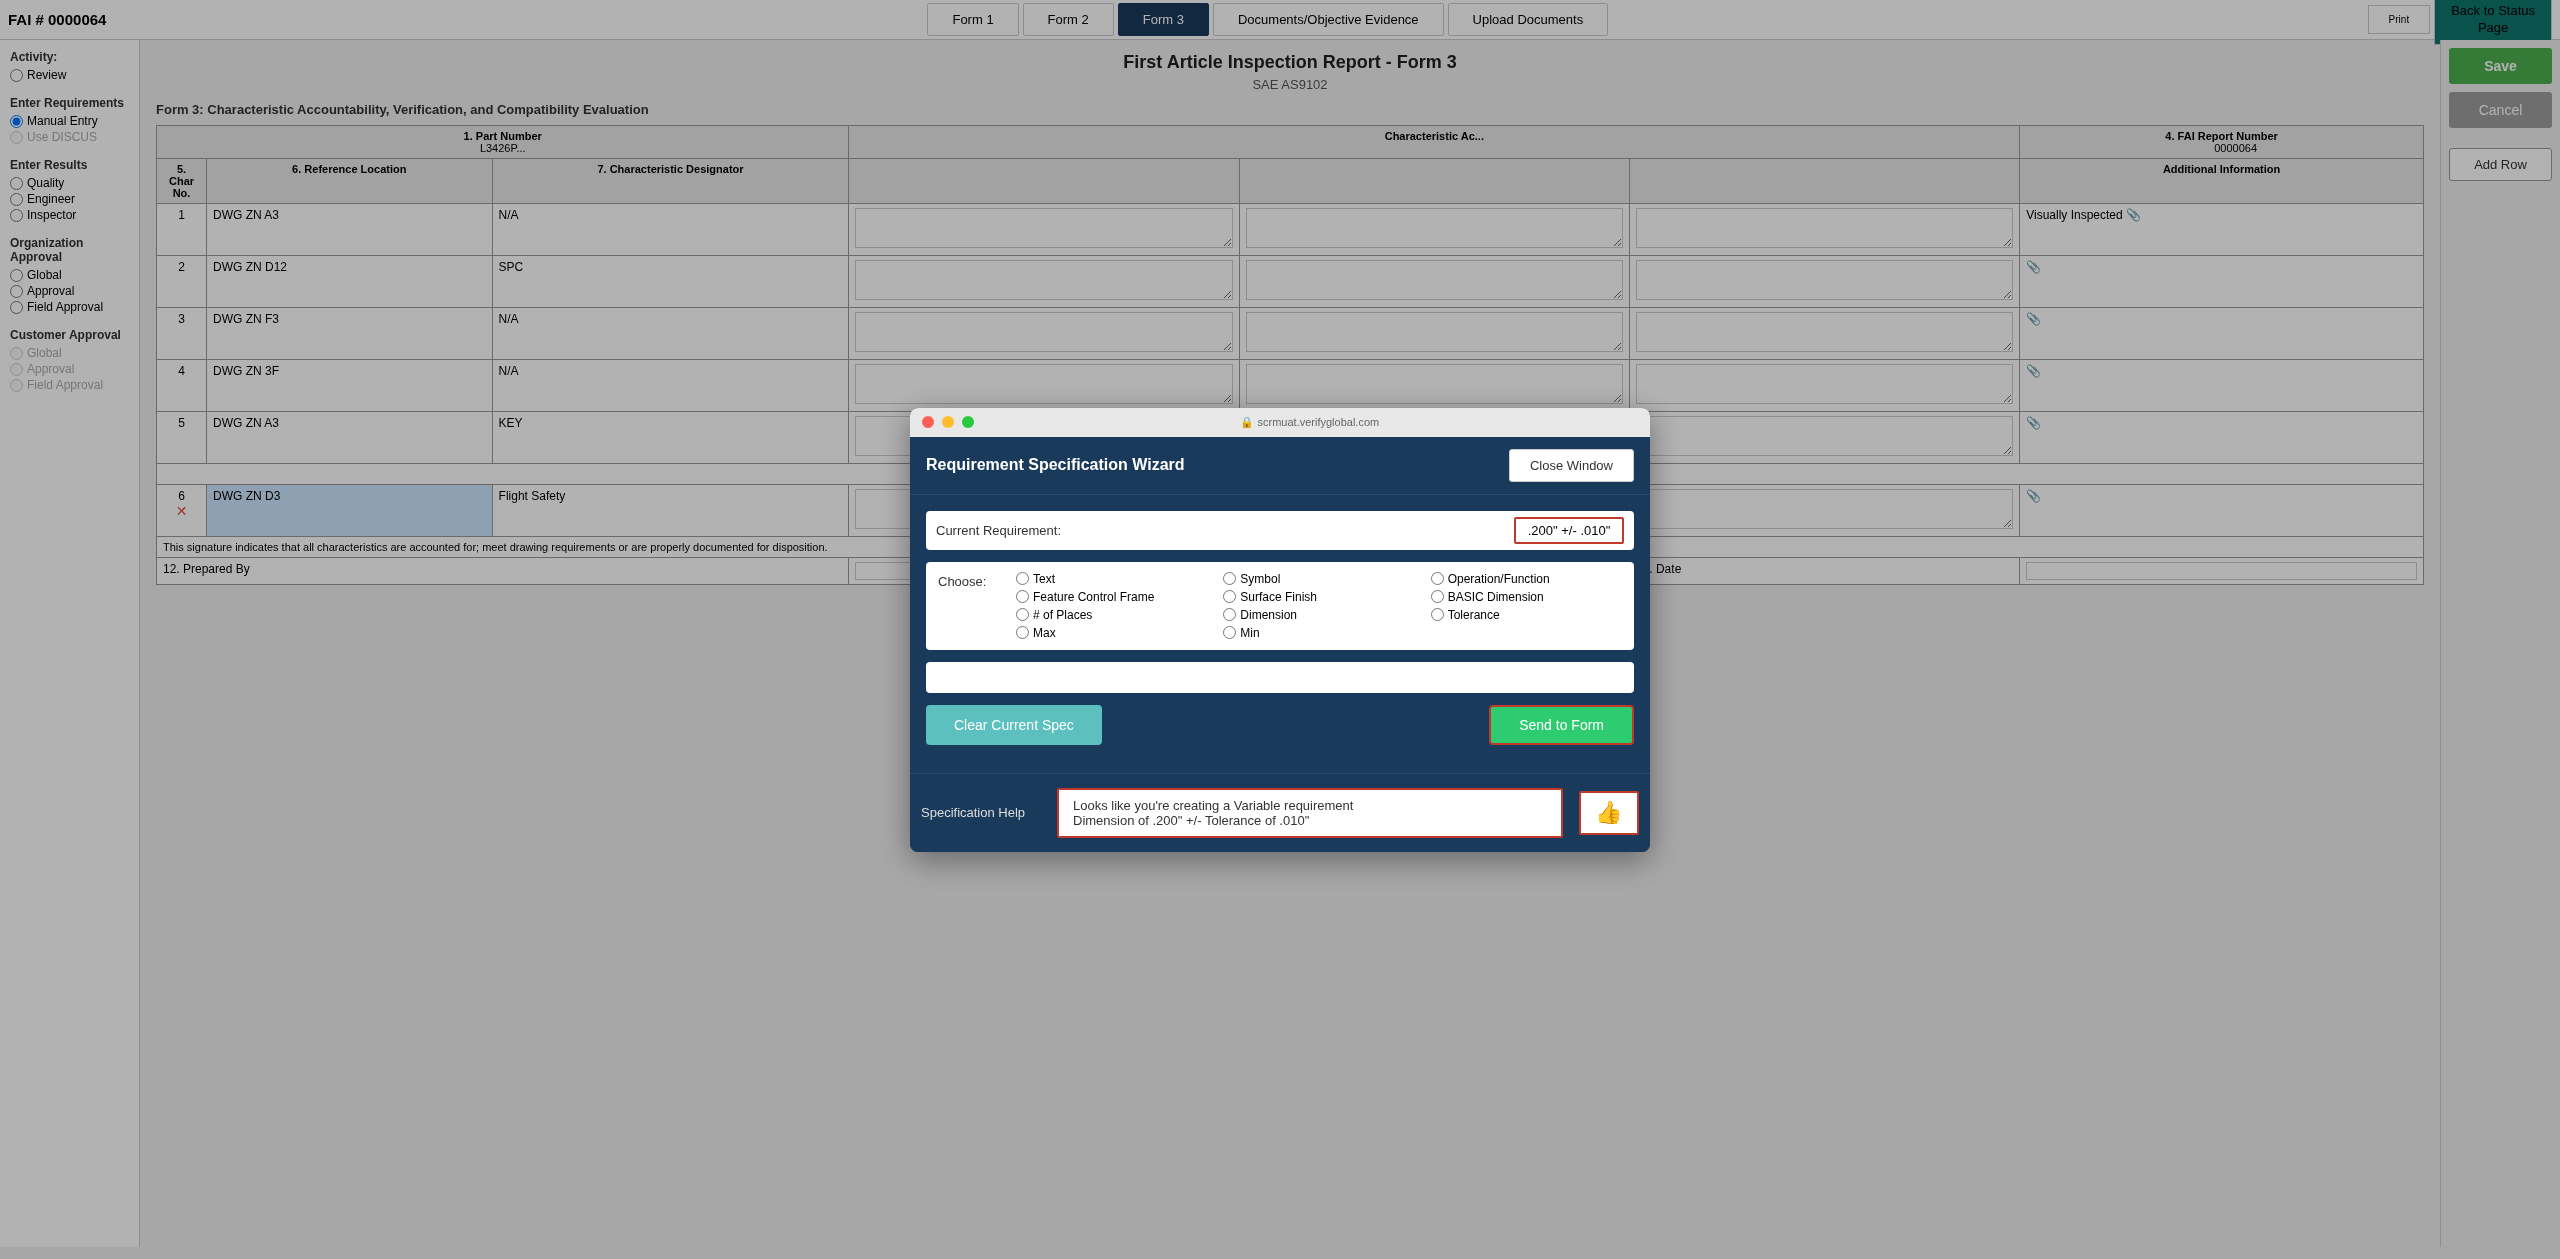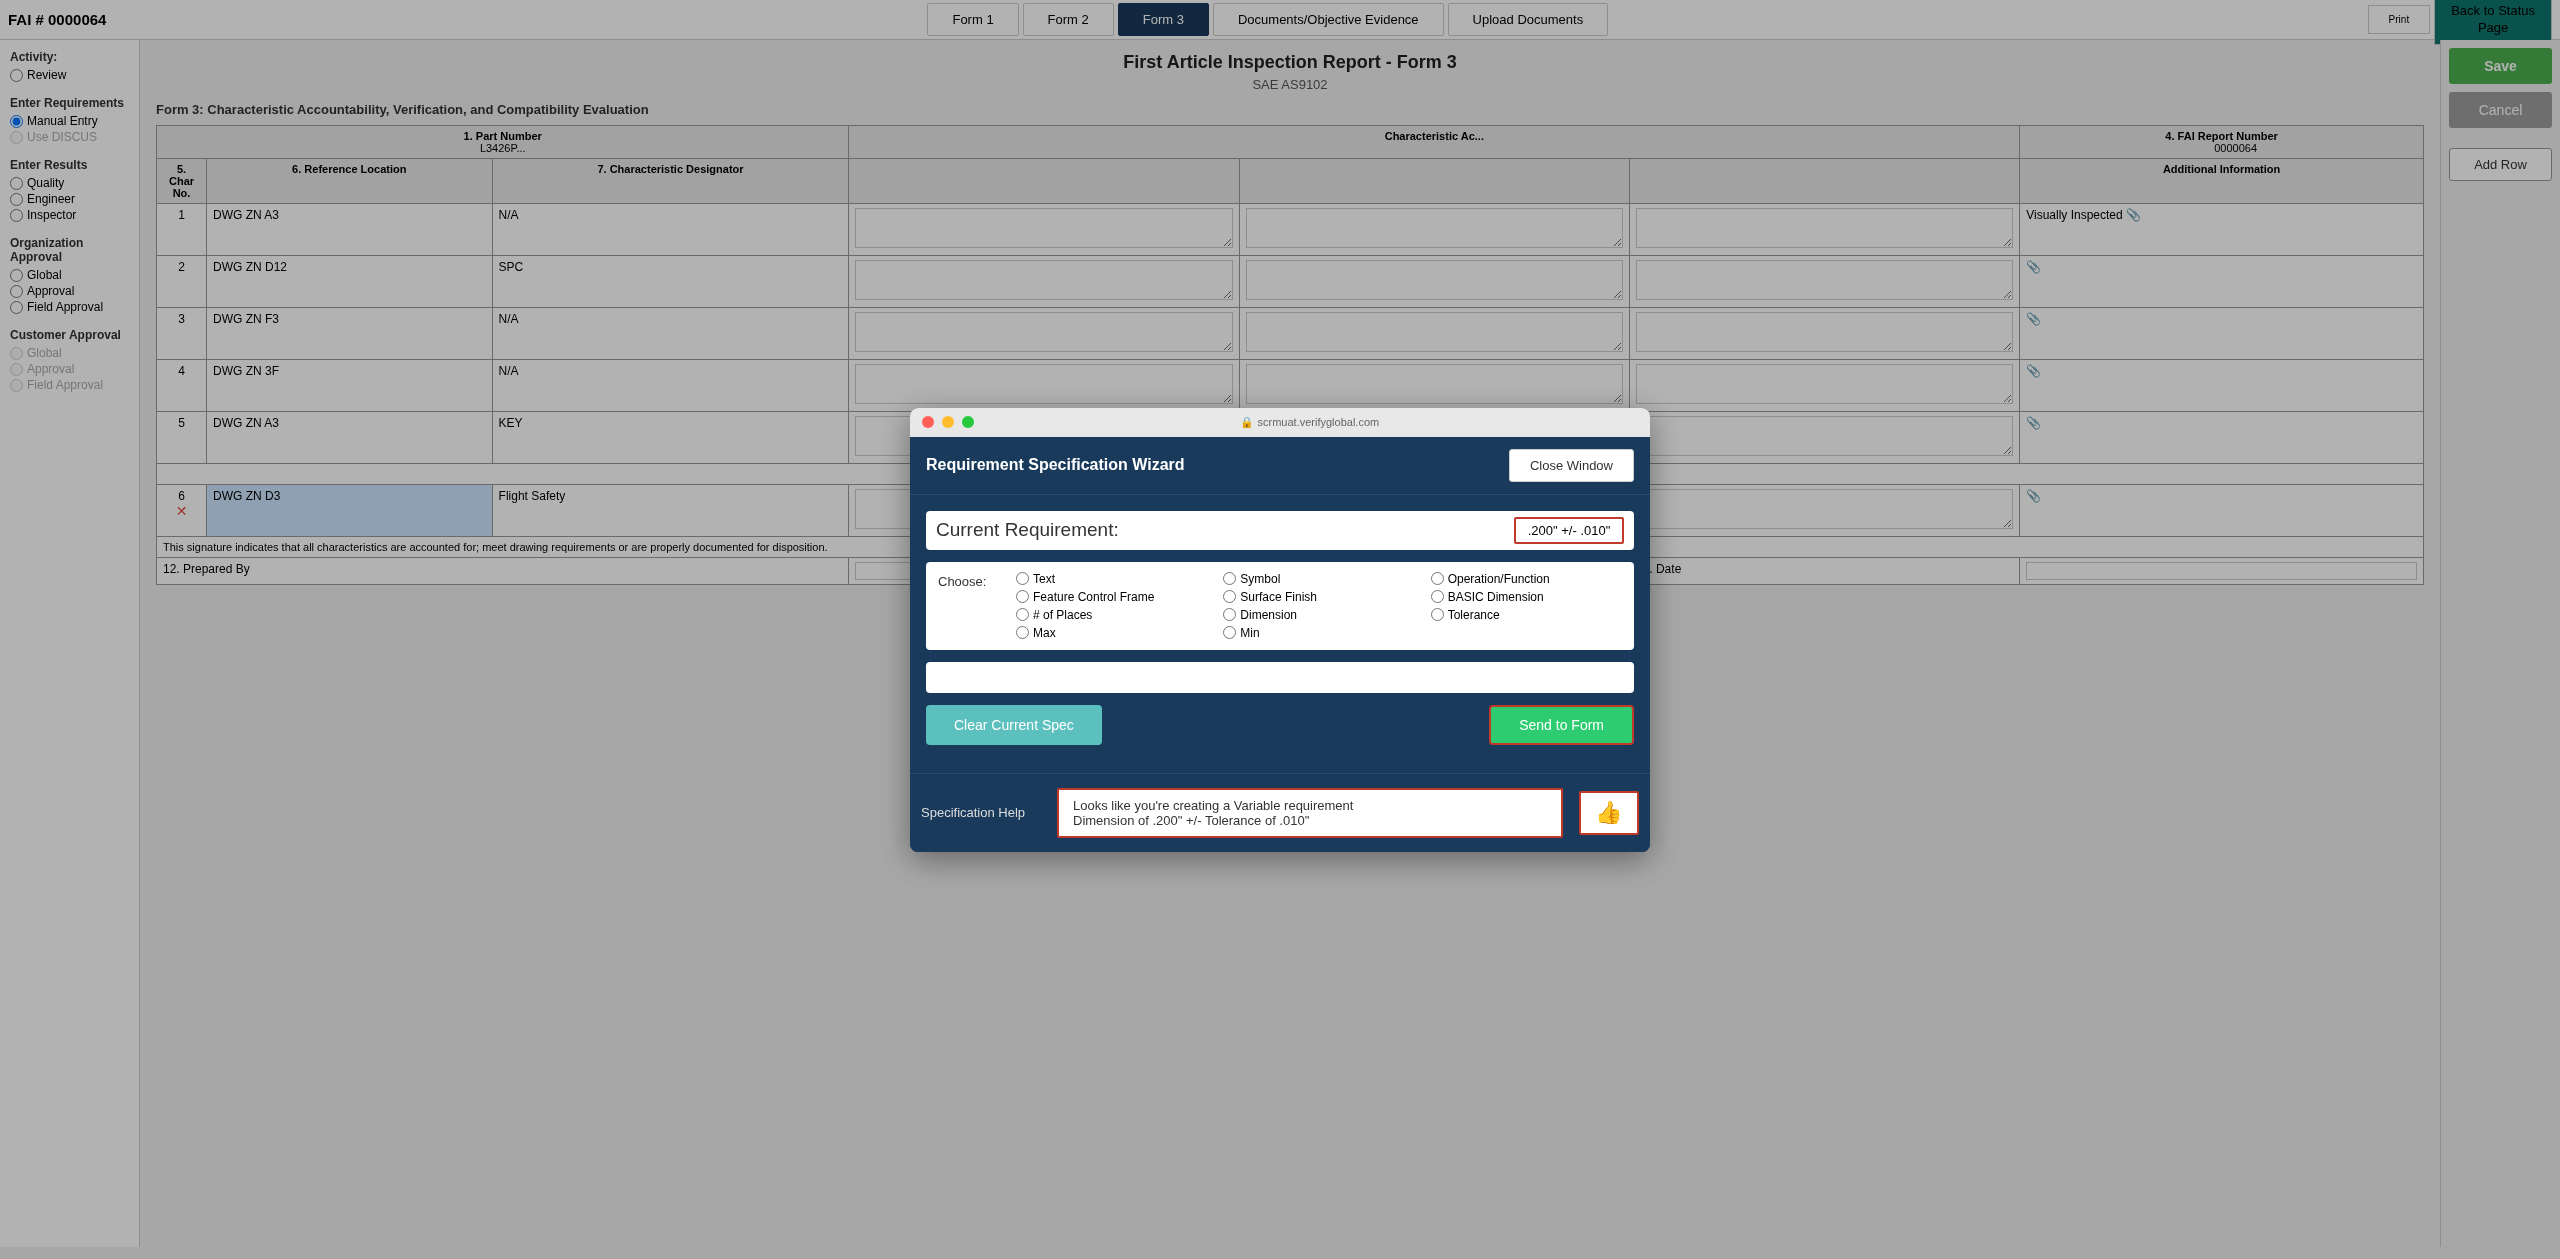--- a/index.html
+++ b/index.html
@@ -240,21 +240,21 @@
     
     .current-req-row {
       display: flex;
       align-items: center;
       background: #fff;
       border-radius: 4px;
       margin-bottom: 12px;
       padding: 6px 10px;
       gap: 8px;
     }
-    .current-req-label { color: #333; font-size: 19px; min-width: 160px; font-weight: 500; }
+    .current-req-label { color: #333; font-size: 13px; min-width: 160px; font-weight: 500; }
     .current-req-input {
       flex: 1;
       border: none;
       outline: none;
       font-size: 13px;
       padding: 4px;
     }
     .current-req-value {
       border: 2px solid #c0392b;
       padding: 4px 8px;

